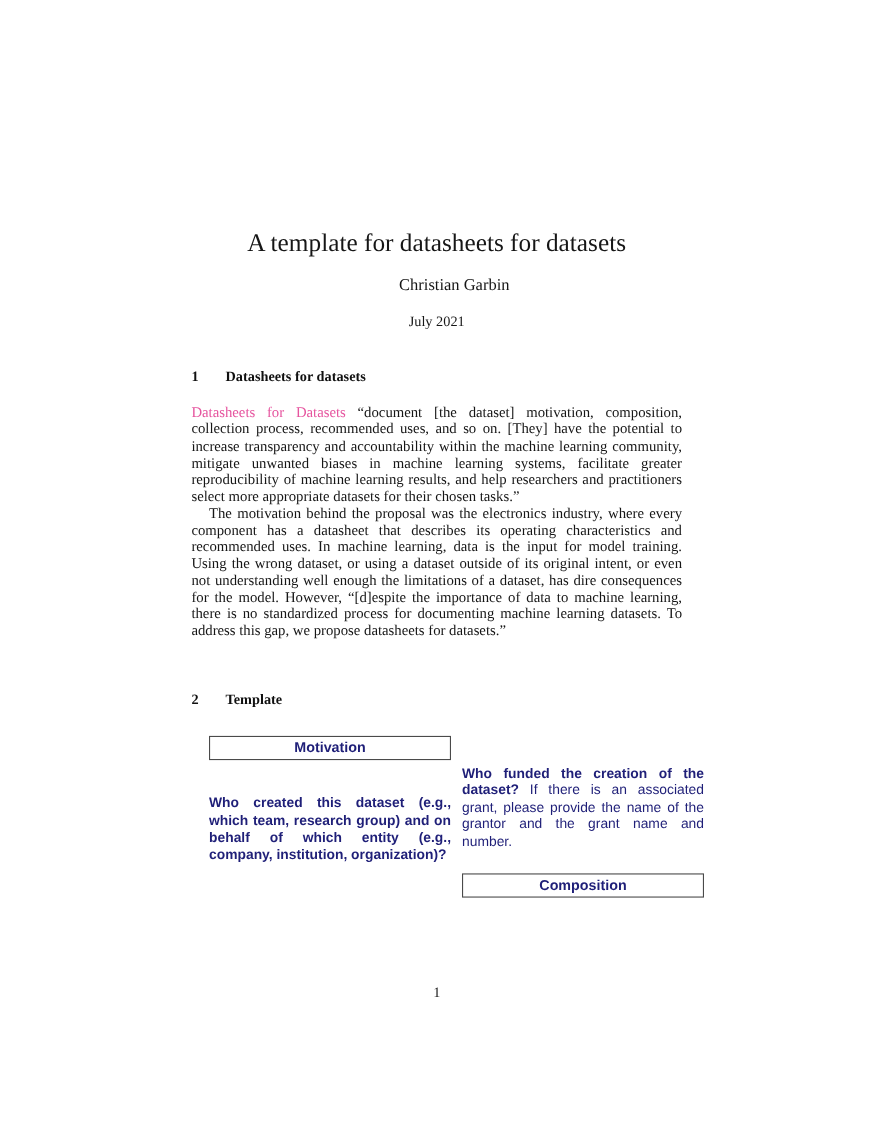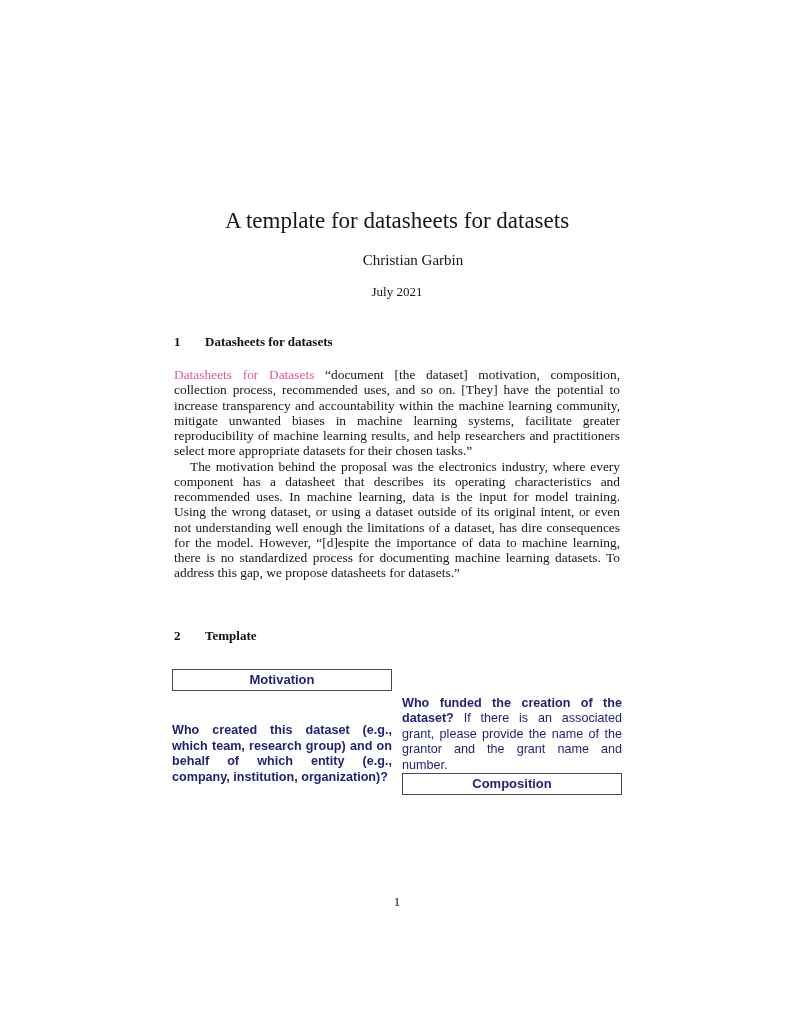--- a/index.html
+++ b/index.html
@@ -69,21 +69,21 @@
   .body-text p { margin: 0; }
   .body-text p.indented { text-indent: 16px; }
   a.paper-link {
     color: var(--link-color, #e6559f);
     text-decoration: none;
     cursor: pointer;
   }
   .columns {
     position: absolute;
     top: 669px;
-    left: 172px;
+    left: 190px;
     width: 450px;
     display: flex;
     gap: 10px;
   }
   .col {
     width: 220px;
     font-family: "Liberation Sans", sans-serif;
     color: var(--question-color, #1f1f78);
     font-size: 12.6px;
     line-height: 15.4px;
@@ -97,21 +97,21 @@
     font-weight: 700;
     font-size: 13px;
     padding: 2px 0 3px 0;
     color: var(--question-color, #1f1f78);
   }
   .question { margin: 0; }
   .q-bold { font-weight: 700; margin-top: 36px; }
   .q1-left { margin-top: 17px; }
   .q2-left { margin-top: 32px; }
   .q-comments { margin-top: 33px; }
-  .box-composition { }
+  .box-composition { margin-top: 21px; }
   .page-number {
     position: absolute;
     top: 894px;
     left: 0;
     width: 794px;
     text-align: center;
     font-size: 13px;
   }
 </style>
 </head>

